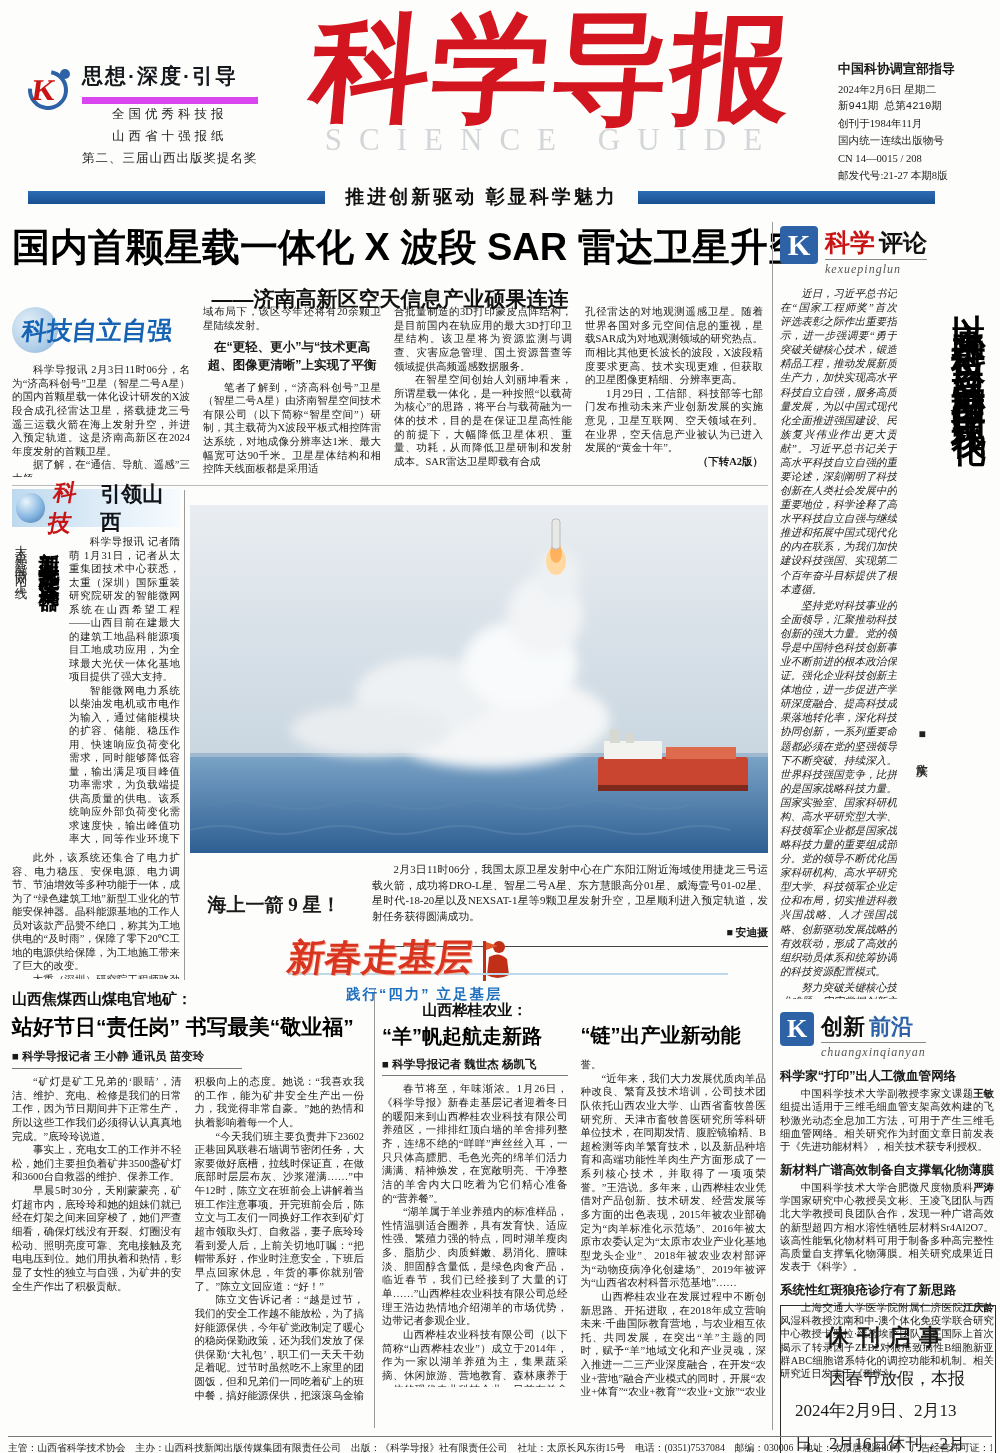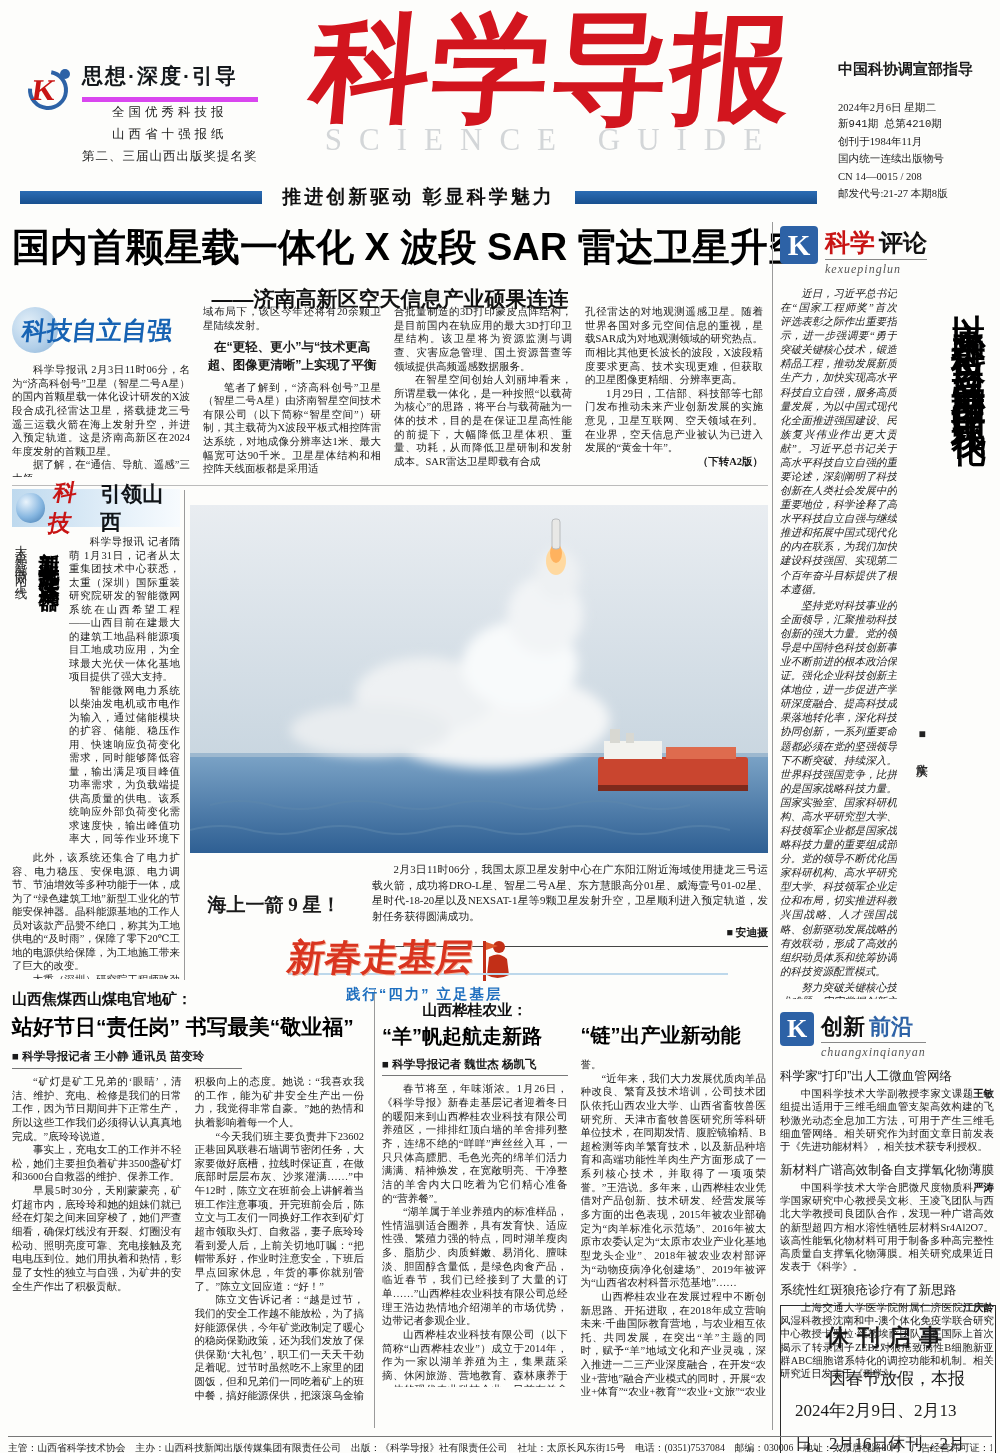--- a/index.html
+++ b/index.html
@@ -4,26 +4,26 @@
 <style>
   html,body{margin:0;padding:0;background:#e9e9e6;}
   #page{position:relative;width:1000px;height:1453px;background:#fdfdfb;margin:0 auto;overflow:hidden;
         font-family:"Liberation Serif","DejaVu Serif",serif;color:#1a1a1a;}
   .sans{font-family:"Liberation Sans","DejaVu Sans",sans-serif;}
   .abs{position:absolute;}
   .jt{text-align:justify;}
   p{margin:0;text-indent:2em;}
   
   .logo-row{display:flex;align-items:flex-start;gap:8px;}
-  .brand-slogan{font-size:21px;font-weight:bold;letter-spacing:2px;color:#15191d;border-bottom:5px solid #d946ef;padding-bottom:7px;}
+  .brand-slogan{font-size:21px;font-weight:bold;letter-spacing:2px;color:#15191d;border-bottom:7px solid #d946ef;padding-bottom:7px;}
   .honor{font-size:12.5px;letter-spacing:4px;line-height:1.75;color:#222;text-align:center;}
   .masthead-cn{font-size:118px;font-weight:bold;color:#d2151e;line-height:1.05;letter-spacing:2px;
                transform:skewX(-5deg);white-space:nowrap;font-family:"Liberation Serif","DejaVu Serif",serif;}
   .masthead-en{font-size:31px;letter-spacing:17px;color:#d3d6d8;font-family:"Liberation Serif",serif;white-space:nowrap;}
-  .guidance{font-size:15px;font-weight:bold;margin-bottom:20px;}
+  .guidance{font-size:13px;font-weight:bold;margin-bottom:3px;}
   .publine{font-size:10.6px;line-height:1.62;color:#222;}
   .slogan-bar{display:flex;align-items:center;}
   .slogan-bar .bar{flex:1;height:13px;background:linear-gradient(180deg,#2b6cb4,#18508f);}
   .slogan-txt{font-size:19px;font-weight:bold;letter-spacing:3px;padding:0 20px;color:#111;}
   
   .lead-h1{font-size:38px;font-weight:bold;letter-spacing:0;text-align:center;color:#000;white-space:nowrap;}
   .lead-dek{font-size:21px;font-weight:bold;text-align:center;margin-top:12px;color:#111;}
   .lead-cols{display:flex;gap:13px;border-bottom:1px solid #bbb;padding-bottom:8px;}
   .lead-col{width:178px;font-size:10.5px;line-height:1.3;height:172px;overflow:hidden;}
   .badge-zilz{position:relative;height:52px;margin-bottom:6px;}
@@ -64,21 +64,21 @@
   .cj-title{position:relative;font-size:37px;font-weight:bold;color:#d9341f;transform:skewX(-8deg);
             text-shadow:1px 1px 0 #f2b199;white-space:nowrap;}
   .cj-sub{font-size:14.5px;font-weight:bold;color:#1f6fbf;letter-spacing:2px;margin:2px 0 0 58px;}
   
   .kicker{font-size:15px;font-weight:bold;color:#111;}
   .art-h{font-size:21px;font-weight:bold;color:#000;white-space:nowrap;}
   .byline{font-size:11.5px;font-weight:bold;padding:6px 0 4px;border-bottom:1px solid #777;margin-bottom:6px;}
   .cols2{display:flex;gap:13px;}
   .bcol{flex:1;font-size:10.5px;line-height:1.3;overflow:hidden;}
   
-  .fr-item-t{font-size:12.6px;font-weight:normal;margin:8px 0 2px;white-space:nowrap;}
+  .fr-item-t{font-size:12.6px;font-weight:bold;margin:8px 0 2px;white-space:nowrap;}
   .fr-item-b{font-size:10.4px;line-height:1.28;}
   .fr-author{font-weight:bold;float:right;text-indent:0;}
   
   .notice{border:1px solid #2a2a2a;padding:10px 14px;}
   .notice-t{text-align:center;font-size:23px;font-weight:bold;letter-spacing:8px;margin:6px 0 10px;}
   .notice-b{font-size:17px;line-height:1.9;}
   .notice-s{text-align:right;font-size:11.8px;margin-top:10px;}
   
   .vline{position:absolute;width:0;border-left:1px solid #9a9a9a;}
   .footer{position:absolute;left:8px;right:8px;top:1436px;border-top:1px solid #777;padding-top:5px;
@@ -113,21 +113,21 @@
   <div class="abs sans" style="left:838px;top:60px;width:158px;">
     <div class="guidance">中国科协调宣部指导</div>
     <div class="publine" style="font-family:'Liberation Serif',serif;">2024年2月6日 星期二</div>
     <div class="publine" style="font-family:Liberation Mono, monospace;">新941期 总第4210期</div>
     <div class="publine" style="font-family:'Liberation Serif',serif;">创刊于1984年11月</div>
     <div class="publine" style="font-family:'Liberation Serif',serif;">国内统一连续出版物号</div>
     <div class="publine" style="font-family:'Liberation Serif',serif;">CN 14—0015 / 208</div>
     <div class="publine" style="font-family:'Liberation Serif',serif;">邮发代号:21-27 本期8版</div>
   </div>
 
-  <div class="abs slogan-bar" style="left:20px;top:184px;width:797px;">
+  <div class="abs slogan-bar" style="left:28px;top:184px;width:907px;">
     <div class="bar"></div>
     <div class="slogan-txt sans">推进创新驱动 彰显科学魅力</div>
     <div class="bar"></div>
   </div>
 
   <div class="abs" style="left:12px;top:222px;width:756px;">
     <div class="lead-h1 sans">国内首颗星载一体化 X 波段 SAR 雷达卫星升空</div>
     <div class="lead-dek sans">——济南高新区空天信息产业硕果连连</div>
   </div>
 

